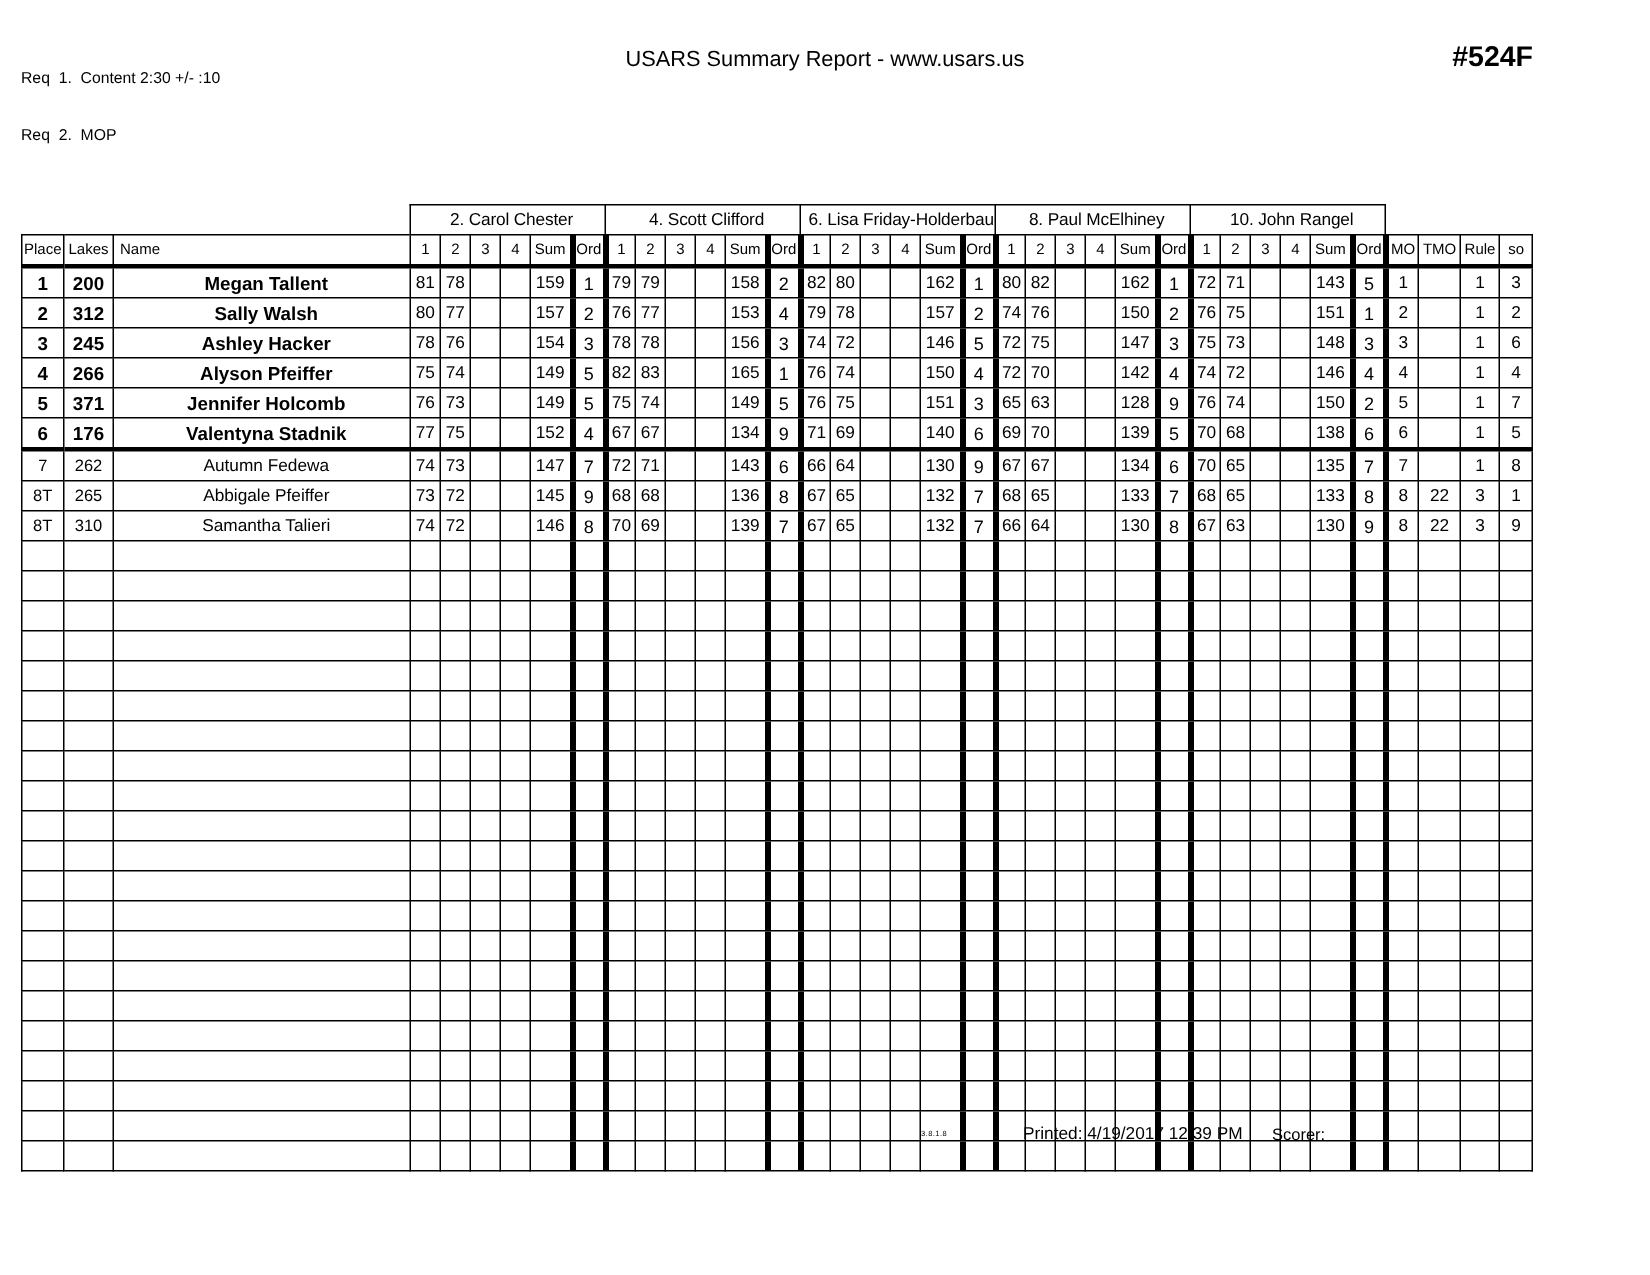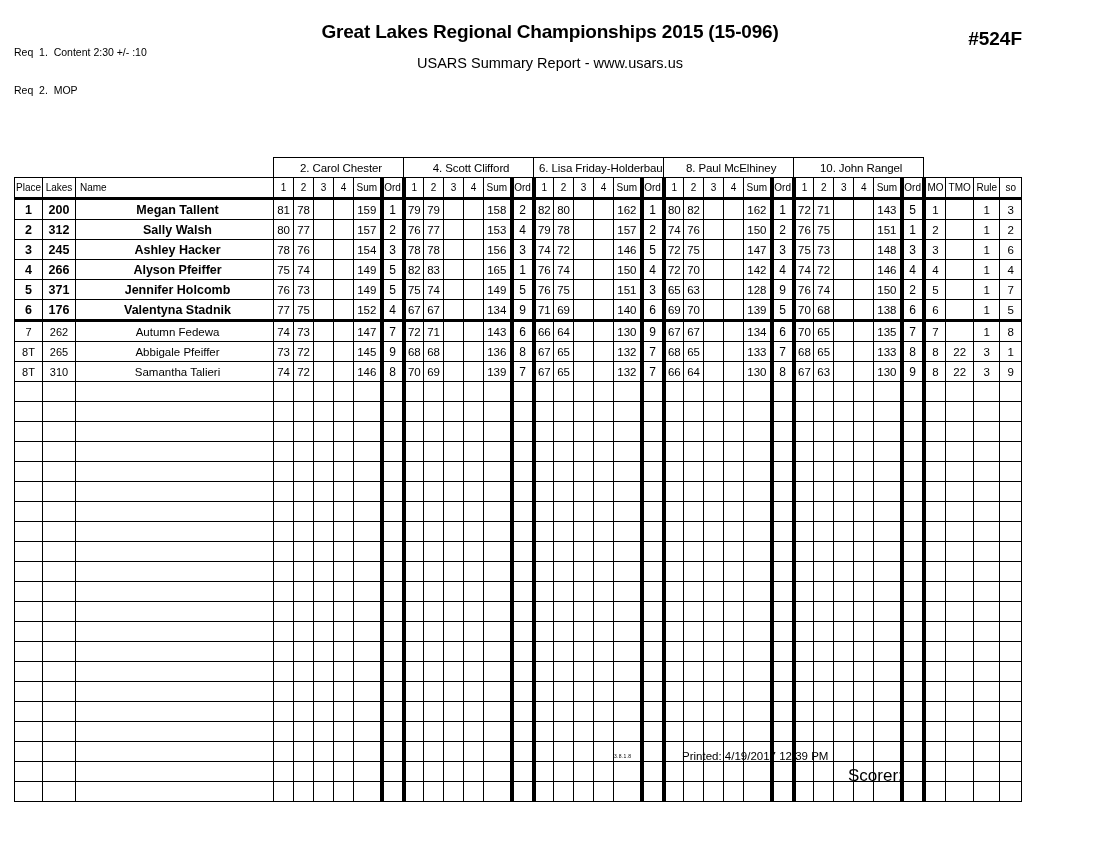--- a/index.html
+++ b/index.html
@@ -70,21 +70,20 @@
     position: absolute;
     left: 14px;
     top: 136px;
     width: 1030px;
   }
   table.grid {
     border-collapse: collapse;
     table-layout: fixed;
     width: 832px;
     font-size: 10.5px;
-    margin-top: 21px;
   }
   table.grid td, table.grid th {
     border: 1px solid #000;
     padding: 0;
     height: 19px;
     text-align: center;
     vertical-align: middle;
     font-weight: normal;
     overflow: hidden;
     white-space: nowrap;
@@ -149,34 +148,33 @@
   .printed {
     position: absolute;
     left: 646px;
     top: 0px;
     font-size: 11.5px;
     padding-left: 36px;
   }
   .scorer {
     position: absolute;
     left: 848px;
-    top: 16px;
-    font-size: 17px;
+    top: 1px;
+    font-size: 11px;
   }
 </style>
 </head>
 <body>
 
 <div class="reqs">
   <div class="req-line">Req  1.  Content 2:30 +/- :10</div>
   <div class="req-line">Req  2.  MOP</div>
 </div>
 
 <div class="titles">
-  <div class="t-main">Great Lakes Regional Championships 2015 (15-096)</div>
   <div class="t-report">USARS Summary Report - www.usars.us</div>
 </div>
 
 <div class="sheetno">#524F</div>
 
 <div class="sheet">
   <table class="grid">
     <colgroup>
       <col style="width:28px">
         <col style="width:33px">

